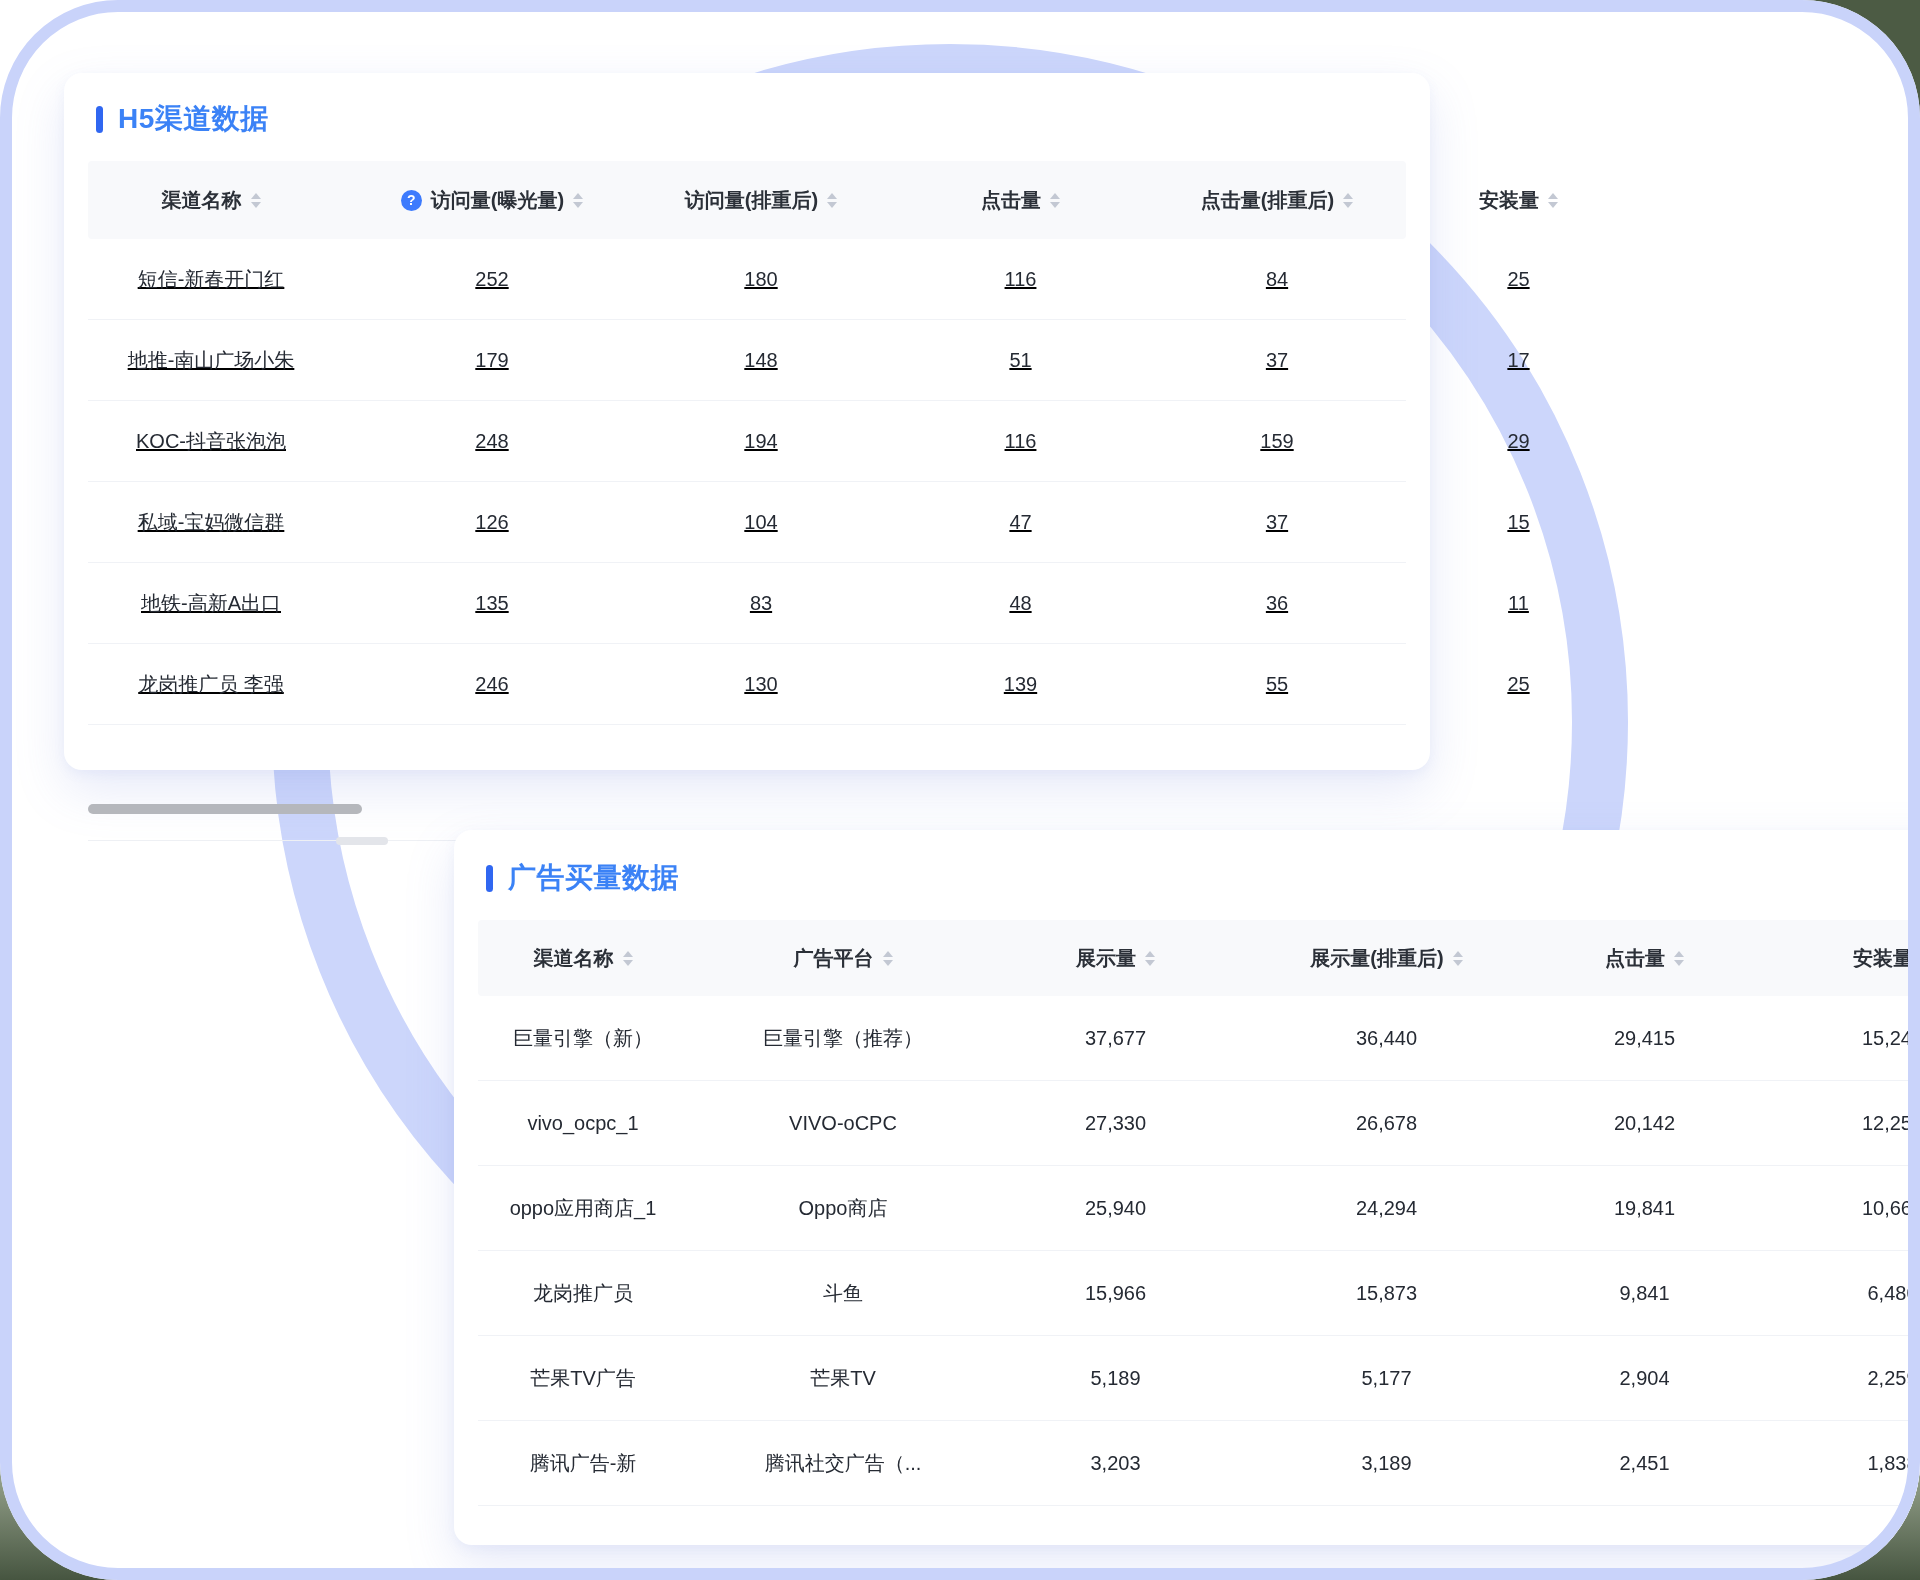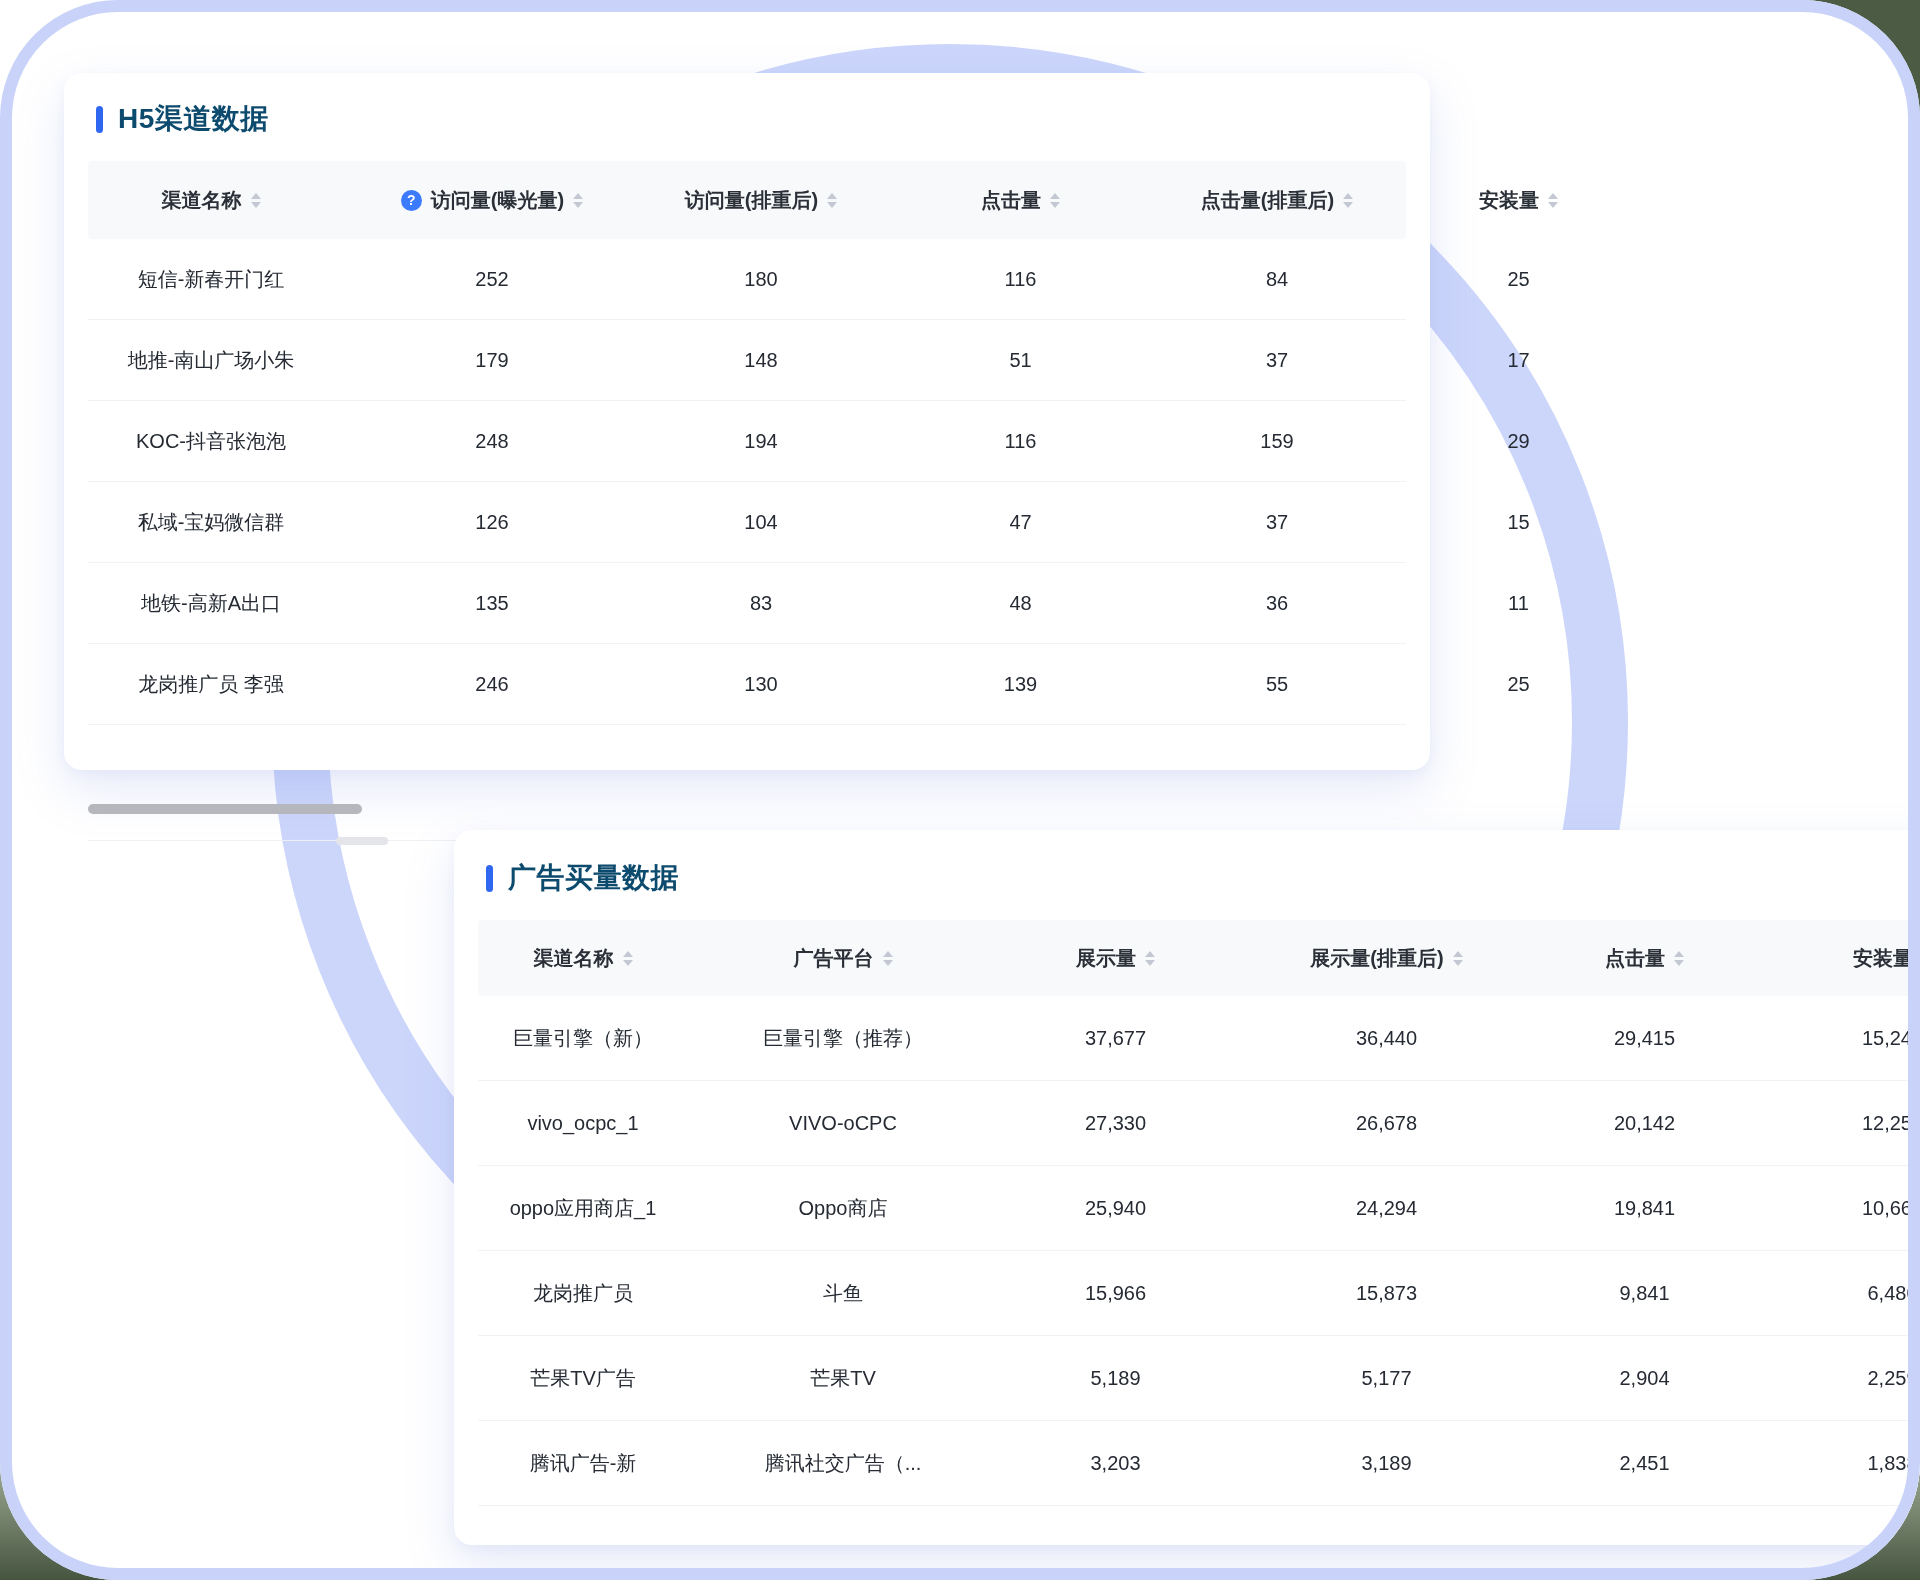--- a/index.html
+++ b/index.html
@@ -34,30 +34,30 @@
   .card{
     position:absolute;background:#ffffff;border-radius:18px;z-index:2;
     box-shadow:0 20px 50px rgba(120,138,222,.18),0 4px 12px rgba(120,138,222,.08);
     box-sizing:border-box;
   }
   .card-h5{left:64px;top:73px;width:1366px;height:697px;padding:28px 24px 0;}
   .card-ads{left:454px;top:830px;width:1636px;height:715px;padding:30px 24px 0;}
 
   .card-title{display:flex;align-items:center;height:36px;margin:0 0 0 8px;}
   .title-bar{width:7px;height:27px;border-radius:4px;background:#3067f1;margin-right:15px;}
-  .card-title h2{margin:0;font-size:28px;line-height:36px;font-weight:700;color:#0c4a6e;letter-spacing:.5px;}
+  .card-title h2{margin:0;font-size:28px;line-height:36px;font-weight:700;color:#3b82f6;letter-spacing:.5px;}
 
   .table{position:relative;margin-top:24px;}
   .thead,.tr{display:grid;align-items:center;gap:41px;}
   .t1 .thead,.t1 .tr{grid-template-columns:246px 234px 222px 215px 216px 185px;}
   .t2 .thead,.t2 .tr{grid-template-columns:210px 228px 235px 225px 209px 205px;}
   .thead{background:#f8f9fb;border-radius:4px;}
   .t1 .thead{height:78px;}
   .t2 .thead{height:76px;}
-  .t1 .tr{height:80px;}
+  .t1 .tr{height:80px;text-decoration:underline;}
   .t2 .tr{height:84px;}
   .tr{border-bottom:1px solid #f0f2f6;background:#fff;}
   .t1 .tr:last-child{border-bottom:none;}
 
   .th{display:flex;align-items:center;justify-content:center;
       font-size:20px;font-weight:700;color:#2b3038;cursor:pointer;}
   .td{text-align:center;font-size:20px;font-weight:500;color:#252a33;}
 
   .sorter{display:inline-flex;flex-direction:column;margin-left:9px;}
   .caret{width:0;height:0;border-left:5px solid transparent;border-right:5px solid transparent;}

